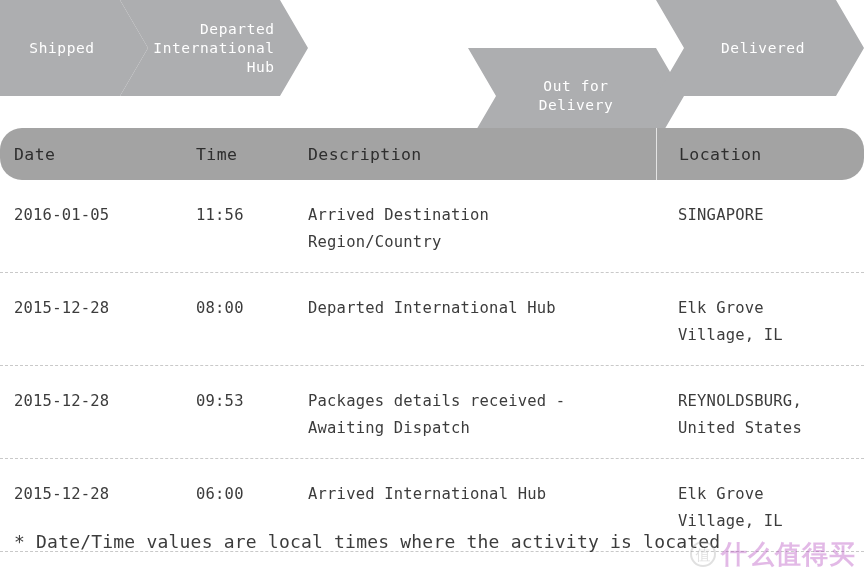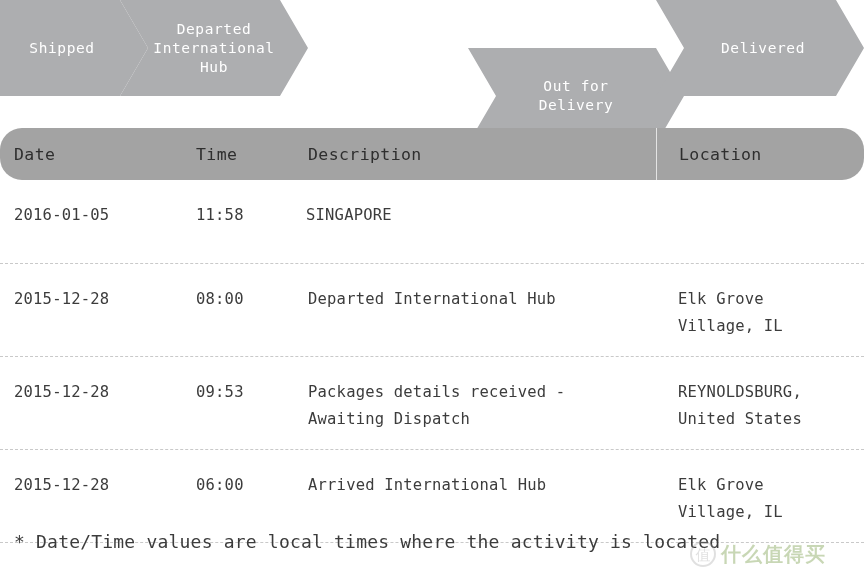--- a/index.html
+++ b/index.html
@@ -51,21 +51,21 @@
 
   
   .step.s0 {
     left: 0; width: 148px;
     clip-path: polygon(0 0, 120px 0, 148px 48px, 120px 96px, 0 96px);
     padding-right: 24px;
   }
   .step.s1 {
     left: 120px; width: 188px;
     clip-path: polygon(0 0, 160px 0, 188px 48px, 160px 96px, 0 96px, 28px 48px);
-    padding-left: 26px; padding-right: 26px;
+    padding-left: 26px; padding-right: 26px; text-align: right;
   }
   .step.s2 {
     left: 280px; width: 216px;
     clip-path: polygon(0 0, 188px 0, 216px 48px, 188px 96px, 0 96px, 28px 48px);
     padding-left: 26px; padding-right: 26px;
   }
   .step.s3 {
     left: 468px; width: 216px;
     clip-path: polygon(0 0, 188px 0, 216px 48px, 188px 96px, 0 96px, 28px 48px);
     padding-left: 26px; padding-right: 26px; margin-top: 48px;
@@ -160,23 +160,23 @@
     border: 2px solid #9b9b9b;
     color: #9b9b9b;
     font-family: "DejaVu Sans", "Liberation Sans", sans-serif;
     font-size: 15px;
     line-height: 24px;
     text-align: center;
     box-sizing: border-box;
     margin-right: 5px;
   }
   #watermark .wm-text {
-    color: #4d7c0f;
+    color: #a21caf;
     font-family: "DejaVu Sans", "Liberation Sans", sans-serif;
-    font-size: 20px;
+    font-size: 26px;
     letter-spacing: 1px;
     font-weight: bold;
   }
 </style>
 </head>
 <body>
 
 <div id="page">
 
   <div id="progress-tracker">
@@ -201,21 +201,23 @@
 
     <div class="row th-row">
       <div class="cell c-date">Date</div>
       <div class="cell c-time">Time</div>
       <div class="cell c-desc">Description</div>
       <div class="cell c-loc">Location</div>
     </div>
 
     <div class="row td-row">
       <div class="cell c-date">2016-01-05</div>
-      <div class="cell c-time">11:58</div>
+      <div class="cell c-time">11:56</div>
+      <div class="cell c-desc">Arrived Destination
+Region/Country</div>
       <div class="cell c-loc">SINGAPORE</div>
     </div>
 
     <div class="row td-row">
       <div class="cell c-date">2015-12-28</div>
       <div class="cell c-time">08:00</div>
       <div class="cell c-desc">Departed International Hub</div>
       <div class="cell c-loc">Elk Grove
 Village, IL</div>
     </div>

